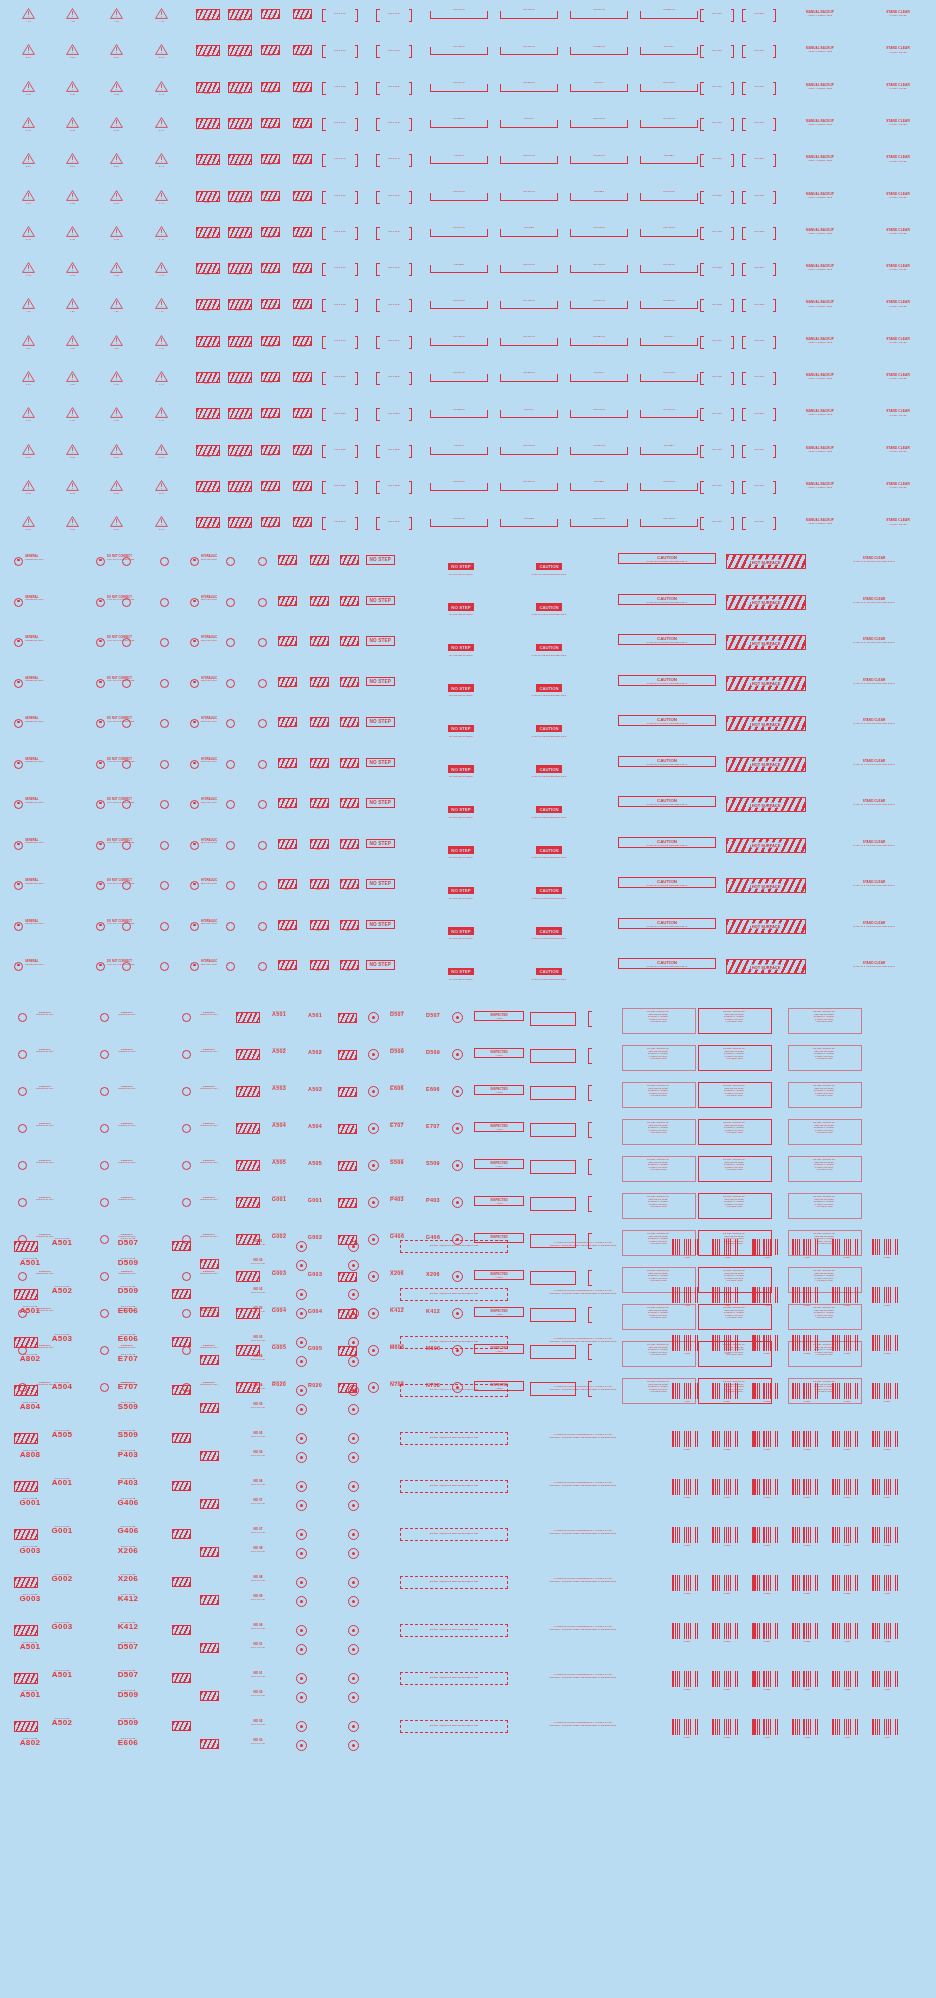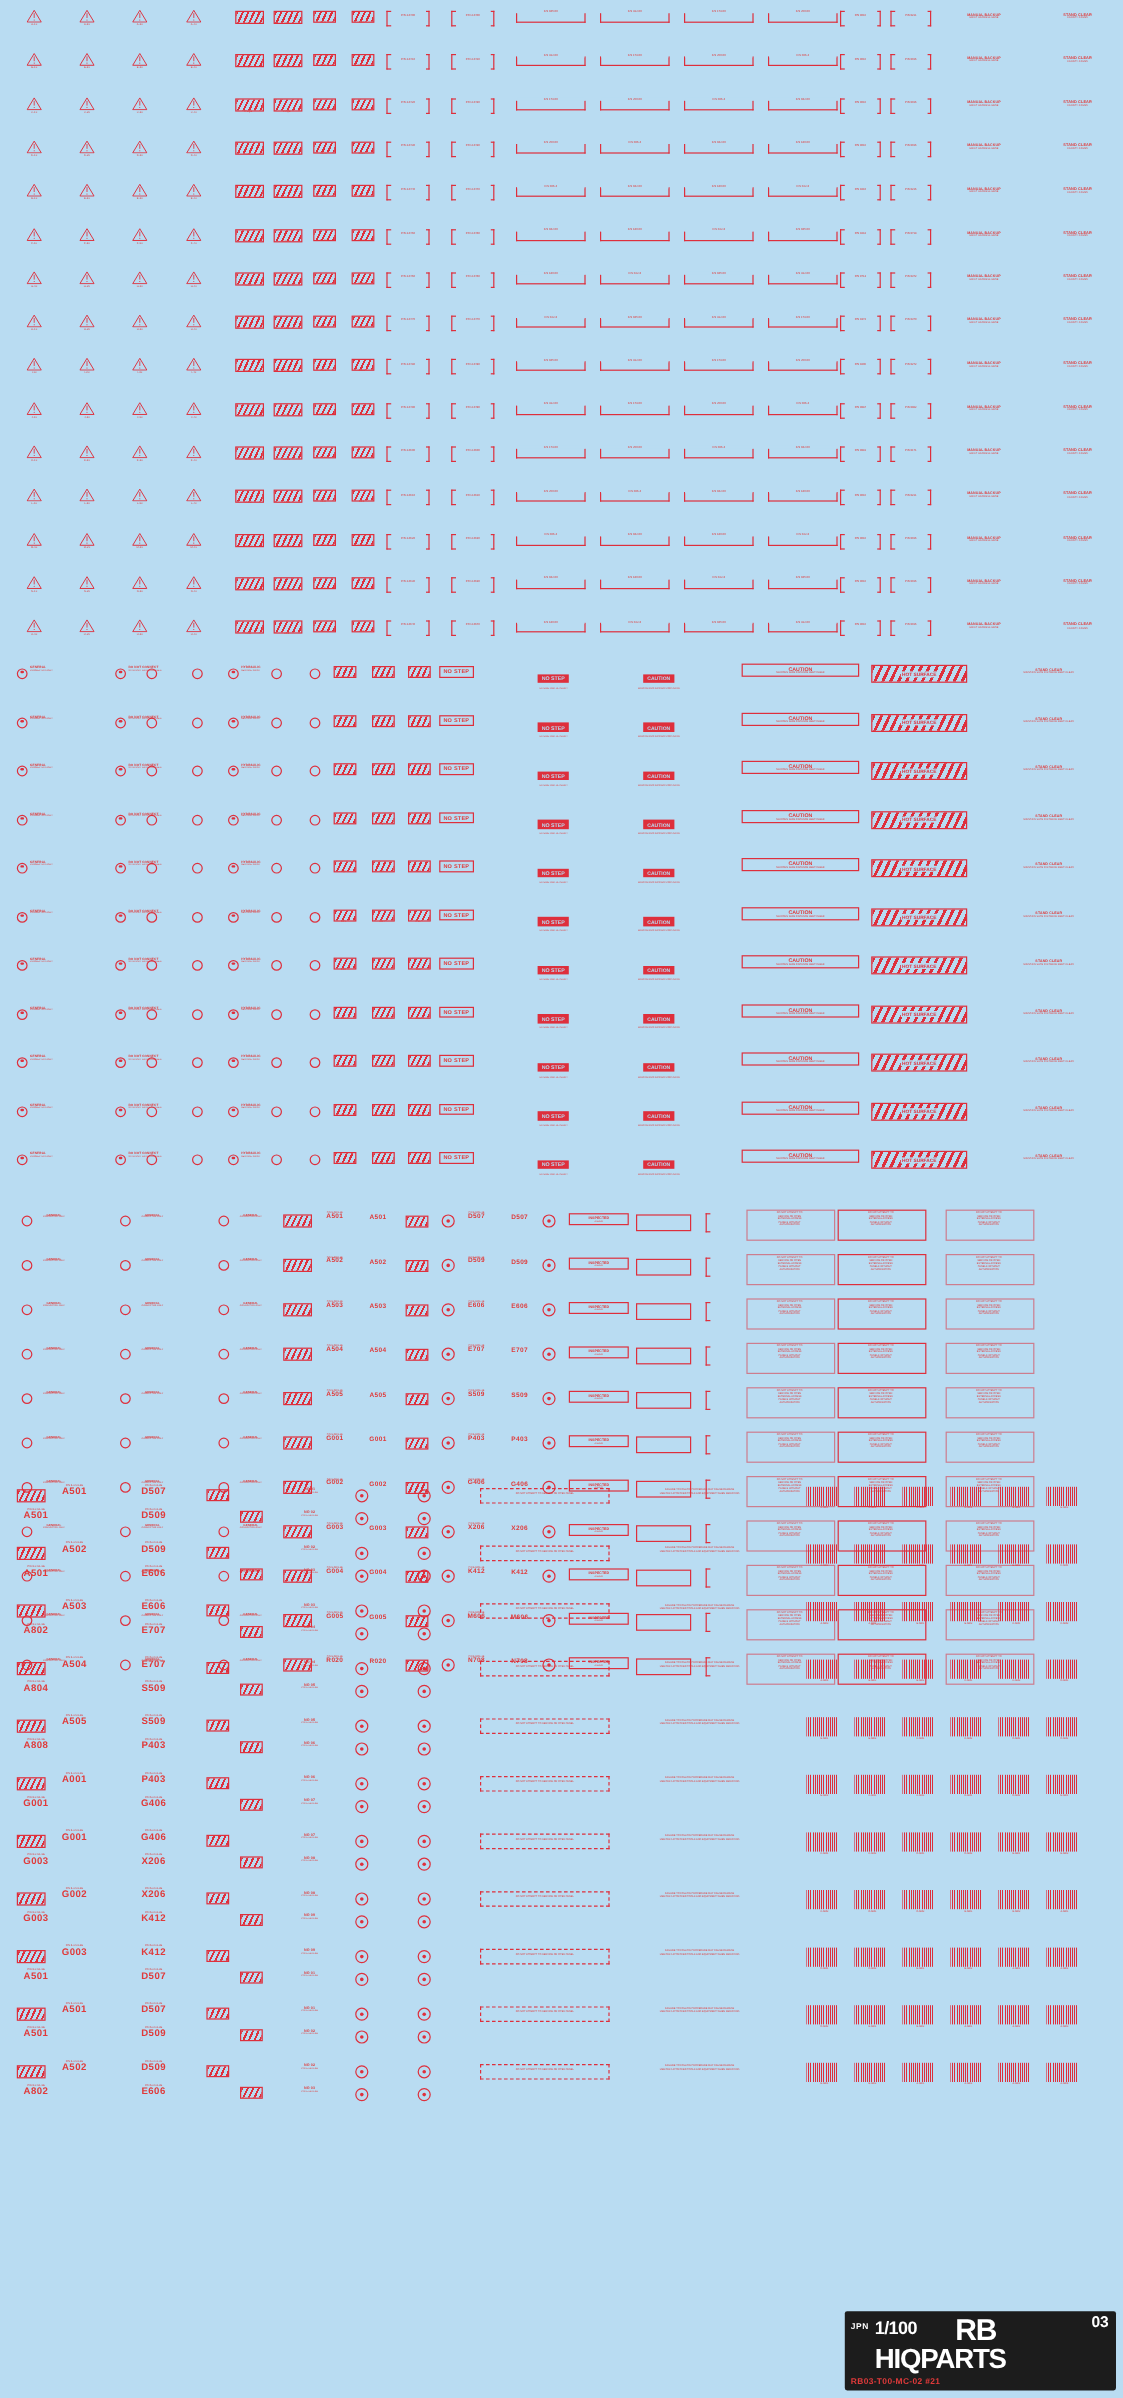--- a/index.html
+++ b/index.html
@@ -3043,22 +3043,14 @@
       <div class="barcodewrap" style="position: absolute; left: 832px; top: 494px; width: 30px;">
         <div class="barcode"></div>
         <div class="bn">A-0803</div>
       </div>
       <div class="barcodewrap" style="position: absolute; left: 872px; top: 494px; width: 30px;">
         <div class="barcode"></div>
         <div class="bn">A-0804</div>
       </div>
     </div>
 
-  <div id="logo">
-    <div class="jpn">JPN</div>
-    <div class="scale">1/100</div>
-    <div class="rb">RB</div>
-    <div class="rbnum">03</div>
-    <div class="hiq">HIQPARTS</div>
-    <div class="code">RB03-T00-MC-02 #21</div>
-  </div>
 
 </div>
 
 </body></html>

